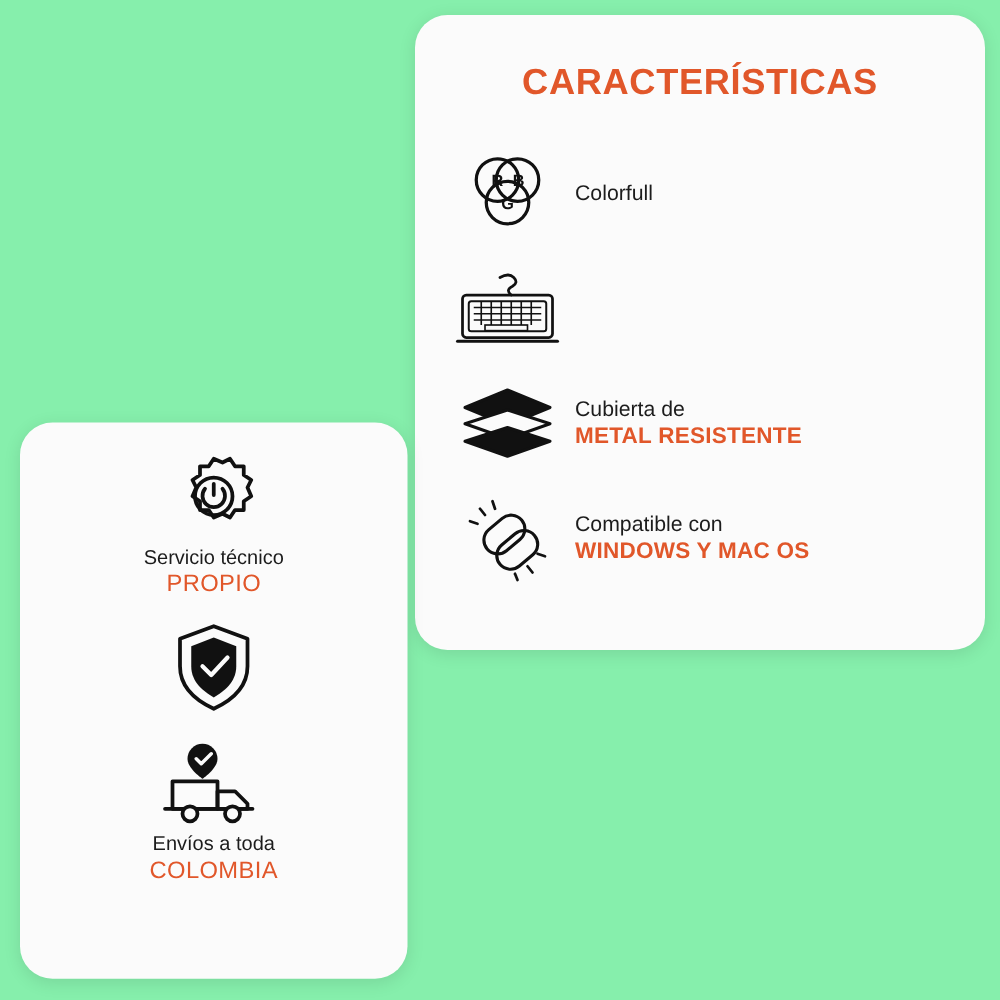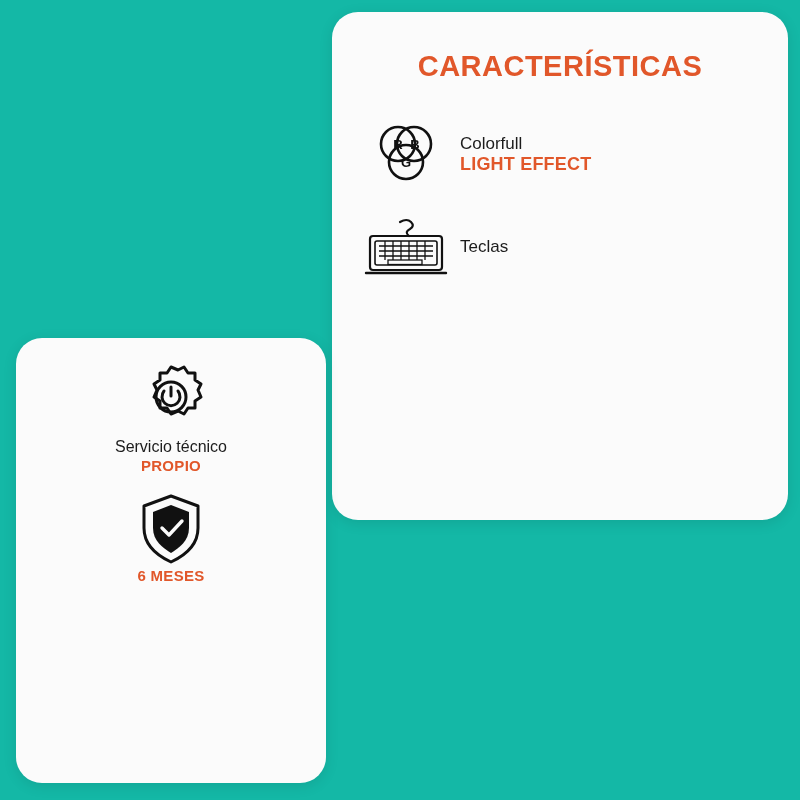--- a/index.html
+++ b/index.html
@@ -9,21 +9,21 @@
     width: 800px;
     height: 800px;
     background: #ffffff;
     font-family: "Liberation Sans", sans-serif;
   }
   .page {
     position: relative;
     width: 800px;
     height: 800px;
     overflow: hidden;
-    background: #14b8a6;
+    background: #86efac;
   }
 
   
   .card {
     position: absolute;
     background: #fbfbfb;
     border-radius: 26px;
     box-shadow: 0 3px 14px rgba(0,0,0,0.10);
   }
   #features-card {
@@ -98,22 +98,22 @@
   }
   .svc-line1 {
     display: block;
     font-size: 16px;
     color: #1c1c1c;
     margin-top: 4px;
     text-align: center;
   }
   .svc-line2 {
     display: block;
-    font-size: 15px;
-    font-weight: bold;
+    font-size: 19px;
+    font-weight: normal;
     color: #e1572a;
     letter-spacing: 0.3px;
     margin-top: 1px;
   }
 
   svg { display: block; }
 </style>
 </head>
 <body>
 
@@ -130,21 +130,20 @@
             <circle cx="29" cy="26" r="17"></circle>
             <circle cx="45" cy="26" r="17"></circle>
             <circle cx="37" cy="44" r="17"></circle>
             <text x="29" y="31" font-family="Liberation Sans, sans-serif" font-size="13" font-weight="bold" fill="#111" stroke="none" text-anchor="middle">R</text>
             <text x="46" y="31" font-family="Liberation Sans, sans-serif" font-size="13" font-weight="bold" fill="#111" stroke="none" text-anchor="middle">B</text>
             <text x="37" y="49" font-family="Liberation Sans, sans-serif" font-size="13" font-weight="bold" fill="#111" stroke="none" text-anchor="middle">G</text>
           </svg>
         </div>
         <div class="feature-text">
           <span class="feat-line1">Colorfull</span>
-          <span class="feat-line2">LIGHT EFFECT</span>
         </div>
       </div>
 
       <div class="feature-row">
         <div class="feature-icon">
           <svg width="84" height="74" viewBox="0 0 84 74" fill="none" stroke="#111" stroke-width="2.2">
             <path d="M36 12 q7 -4 11 0 q4 4 -1 7 q-6 3 -1 7" stroke-width="2.2" stroke-linecap="round"></path>
             <rect x="6" y="26" width="72" height="34" rx="3"></rect>
             <rect x="11" y="31" width="62" height="24" rx="2" stroke-width="1.6"></rect>
             <g stroke-width="1.3">
@@ -156,25 +155,59 @@
               <line x1="37" y1="31" x2="37" y2="50"></line>
               <line x1="45" y1="31" x2="45" y2="50"></line>
               <line x1="53" y1="31" x2="53" y2="50"></line>
               <line x1="61" y1="31" x2="61" y2="50"></line>
               <rect x="24" y="50" width="34" height="4.5"></rect>
             </g>
             <line x1="2" y1="63" x2="82" y2="63" stroke-width="2.4" stroke-linecap="round"></line>
           </svg>
         </div>
         <div class="feature-text">
-          <span class="feat-line1">Teclas</span>
-        </div>
-      </div>
-
-
+        </div>
+      </div>
+
+      <div class="feature-row">
+        <div class="feature-icon">
+          <svg width="80" height="66" viewBox="0 0 80 66" fill="none" stroke="#111" stroke-width="2.4" stroke-linejoin="round">
+            <polygon points="40,6 74,20 40,34 6,20" fill="#111"></polygon>
+            <polygon points="40,22 74,33 40,45 6,33" fill="#fbfbfb"></polygon>
+            <polygon points="40,36 74,47 40,59 6,47" fill="#111"></polygon>
+          </svg>
+        </div>
+        <div class="feature-text">
+          <span class="feat-line1">Cubierta de</span>
+          <span class="feat-line2">METAL RESISTENTE</span>
+        </div>
+      </div>
+
+      <div class="feature-row">
+        <div class="feature-icon">
+          <svg width="76" height="72" viewBox="0 0 76 72" fill="none" stroke="#111" stroke-width="2.5" stroke-linecap="round">
+            <g transform="rotate(-40 40 38)">
+              <rect x="22" y="20" width="36" height="22" rx="11"></rect>
+              <rect x="22" y="36" width="36" height="22" rx="11"></rect>
+            </g>
+            <g stroke-width="2.2">
+              <line x1="16" y1="12" x2="20" y2="17"></line>
+              <line x1="8" y1="22" x2="14" y2="24"></line>
+              <line x1="26" y1="6" x2="28" y2="12"></line>
+              <line x1="54" y1="58" x2="58" y2="63"></line>
+              <line x1="62" y1="48" x2="68" y2="50"></line>
+              <line x1="44" y1="64" x2="46" y2="69"></line>
+            </g>
+          </svg>
+        </div>
+        <div class="feature-text">
+          <span class="feat-line1">Compatible con</span>
+          <span class="feat-line2">WINDOWS Y MAC OS</span>
+        </div>
+      </div>
 
     </div>
   </div>
 
   <div class="card" id="services-card">
     <div class="service-list">
 
       <div class="service-item">
         <div class="service-icon">
           <svg width="72" height="72" viewBox="0 0 72 72" fill="none" stroke="#111" stroke-width="3" stroke-linecap="round" stroke-linejoin="round">
@@ -189,20 +222,34 @@
       </div>
 
       <div class="service-item">
         <div class="service-icon">
           <svg width="66" height="74" viewBox="0 0 66 74" fill="none" stroke="#111" stroke-width="3" stroke-linecap="round" stroke-linejoin="round">
             <path d="M33 4 L60 14 v22 c0 18 -14 28 -27 34 C20 64 6 54 6 36 V14 z"></path>
             <path d="M33 13 L51 20 v16 c0 13 -10 20 -18 25 -8 -5 -18 -12 -18 -25 V20 z" fill="#111" stroke="none"></path>
             <path d="M24 36 l7 7 13 -14" stroke="#fbfbfb" stroke-width="3.4"></path>
           </svg>
         </div>
-        <span class="svc-line2">6 MESES</span>
-      </div>
-
+      </div>
+
+      <div class="service-item">
+        <div class="service-icon">
+          <svg width="86" height="70" viewBox="0 0 86 70" fill="none" stroke="#111" stroke-width="3" stroke-linecap="round" stroke-linejoin="round">
+            <path d="M34 4 a12 12 0 0 1 12 12 c0 8 -12 16 -12 16 s-12 -8 -12 -16 a12 12 0 0 1 12 -12 z" fill="#111" stroke="none"></path>
+            <path d="M29 16 l4 4 8 -8" stroke="#fbfbfb" stroke-width="2.8"></path>
+            <path d="M10 34 h36 v22 H10 z"></path>
+            <path d="M46 42 h14 l10 10 v4 H46 z"></path>
+            <line x1="4" y1="56" x2="74" y2="56" stroke-width="3"></line>
+            <circle cx="24" cy="60" r="6" fill="#fbfbfb"></circle>
+            <circle cx="58" cy="60" r="6" fill="#fbfbfb"></circle>
+          </svg>
+        </div>
+        <span class="svc-line1">Envíos a toda</span>
+        <span class="svc-line2">COLOMBIA</span>
+      </div>
 
     </div>
   </div>
 
 </div>
 
 </body></html>

